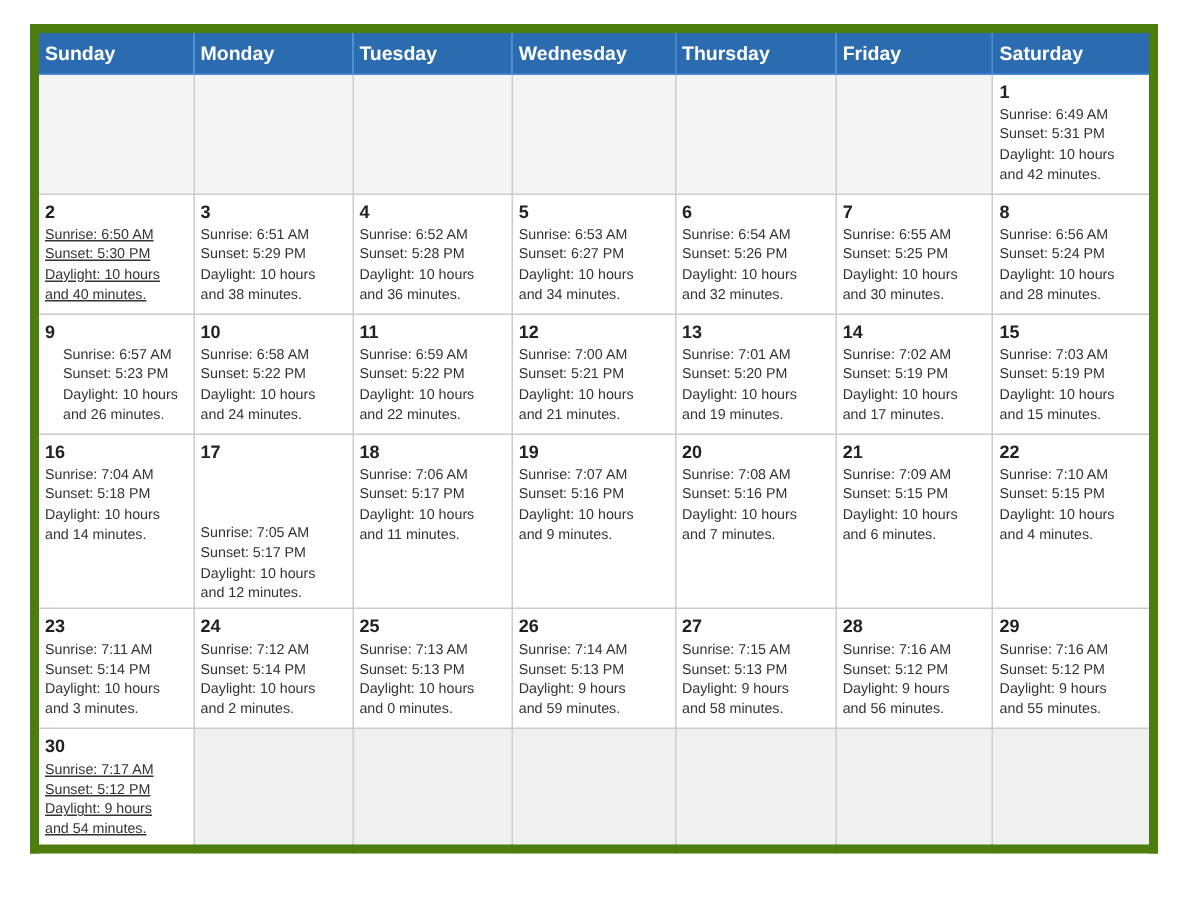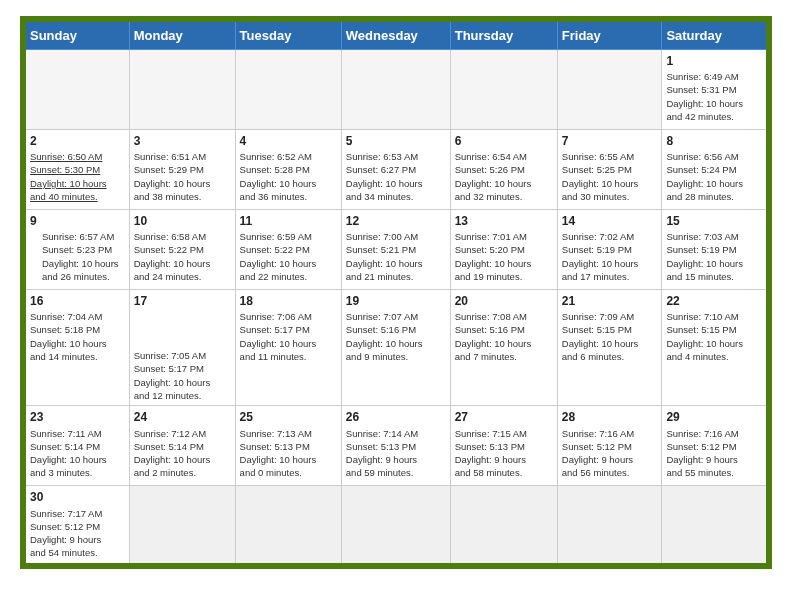--- a/index.html
+++ b/index.html
@@ -334,21 +334,21 @@
             <span class="day-number">29</span>
             <div class="day-info" style="white-space: pre-line;">Sunrise: 7:16 AM
 Sunset: 5:12 PM
 Daylight: 9 hours
 and 55 minutes.</div>
           </td>
         </tr>
         <tr class="week-row">
           <td>
             <span class="day-number">30</span>
-            <div class="day-info" style="white-space: pre-line;">Sunrise: 7:17 AM
+            <div class="day-info" style="white-space: pre-line; text-decoration: underline;">Sunrise: 7:17 AM
 Sunset: 5:12 PM
 Daylight: 9 hours
 and 54 minutes.</div>
           </td>
           <td class="last-row"></td>
           <td class="last-row"></td>
           <td class="last-row"></td>
           <td class="last-row"></td>
           <td class="last-row"></td>
           <td class="last-row"></td>

